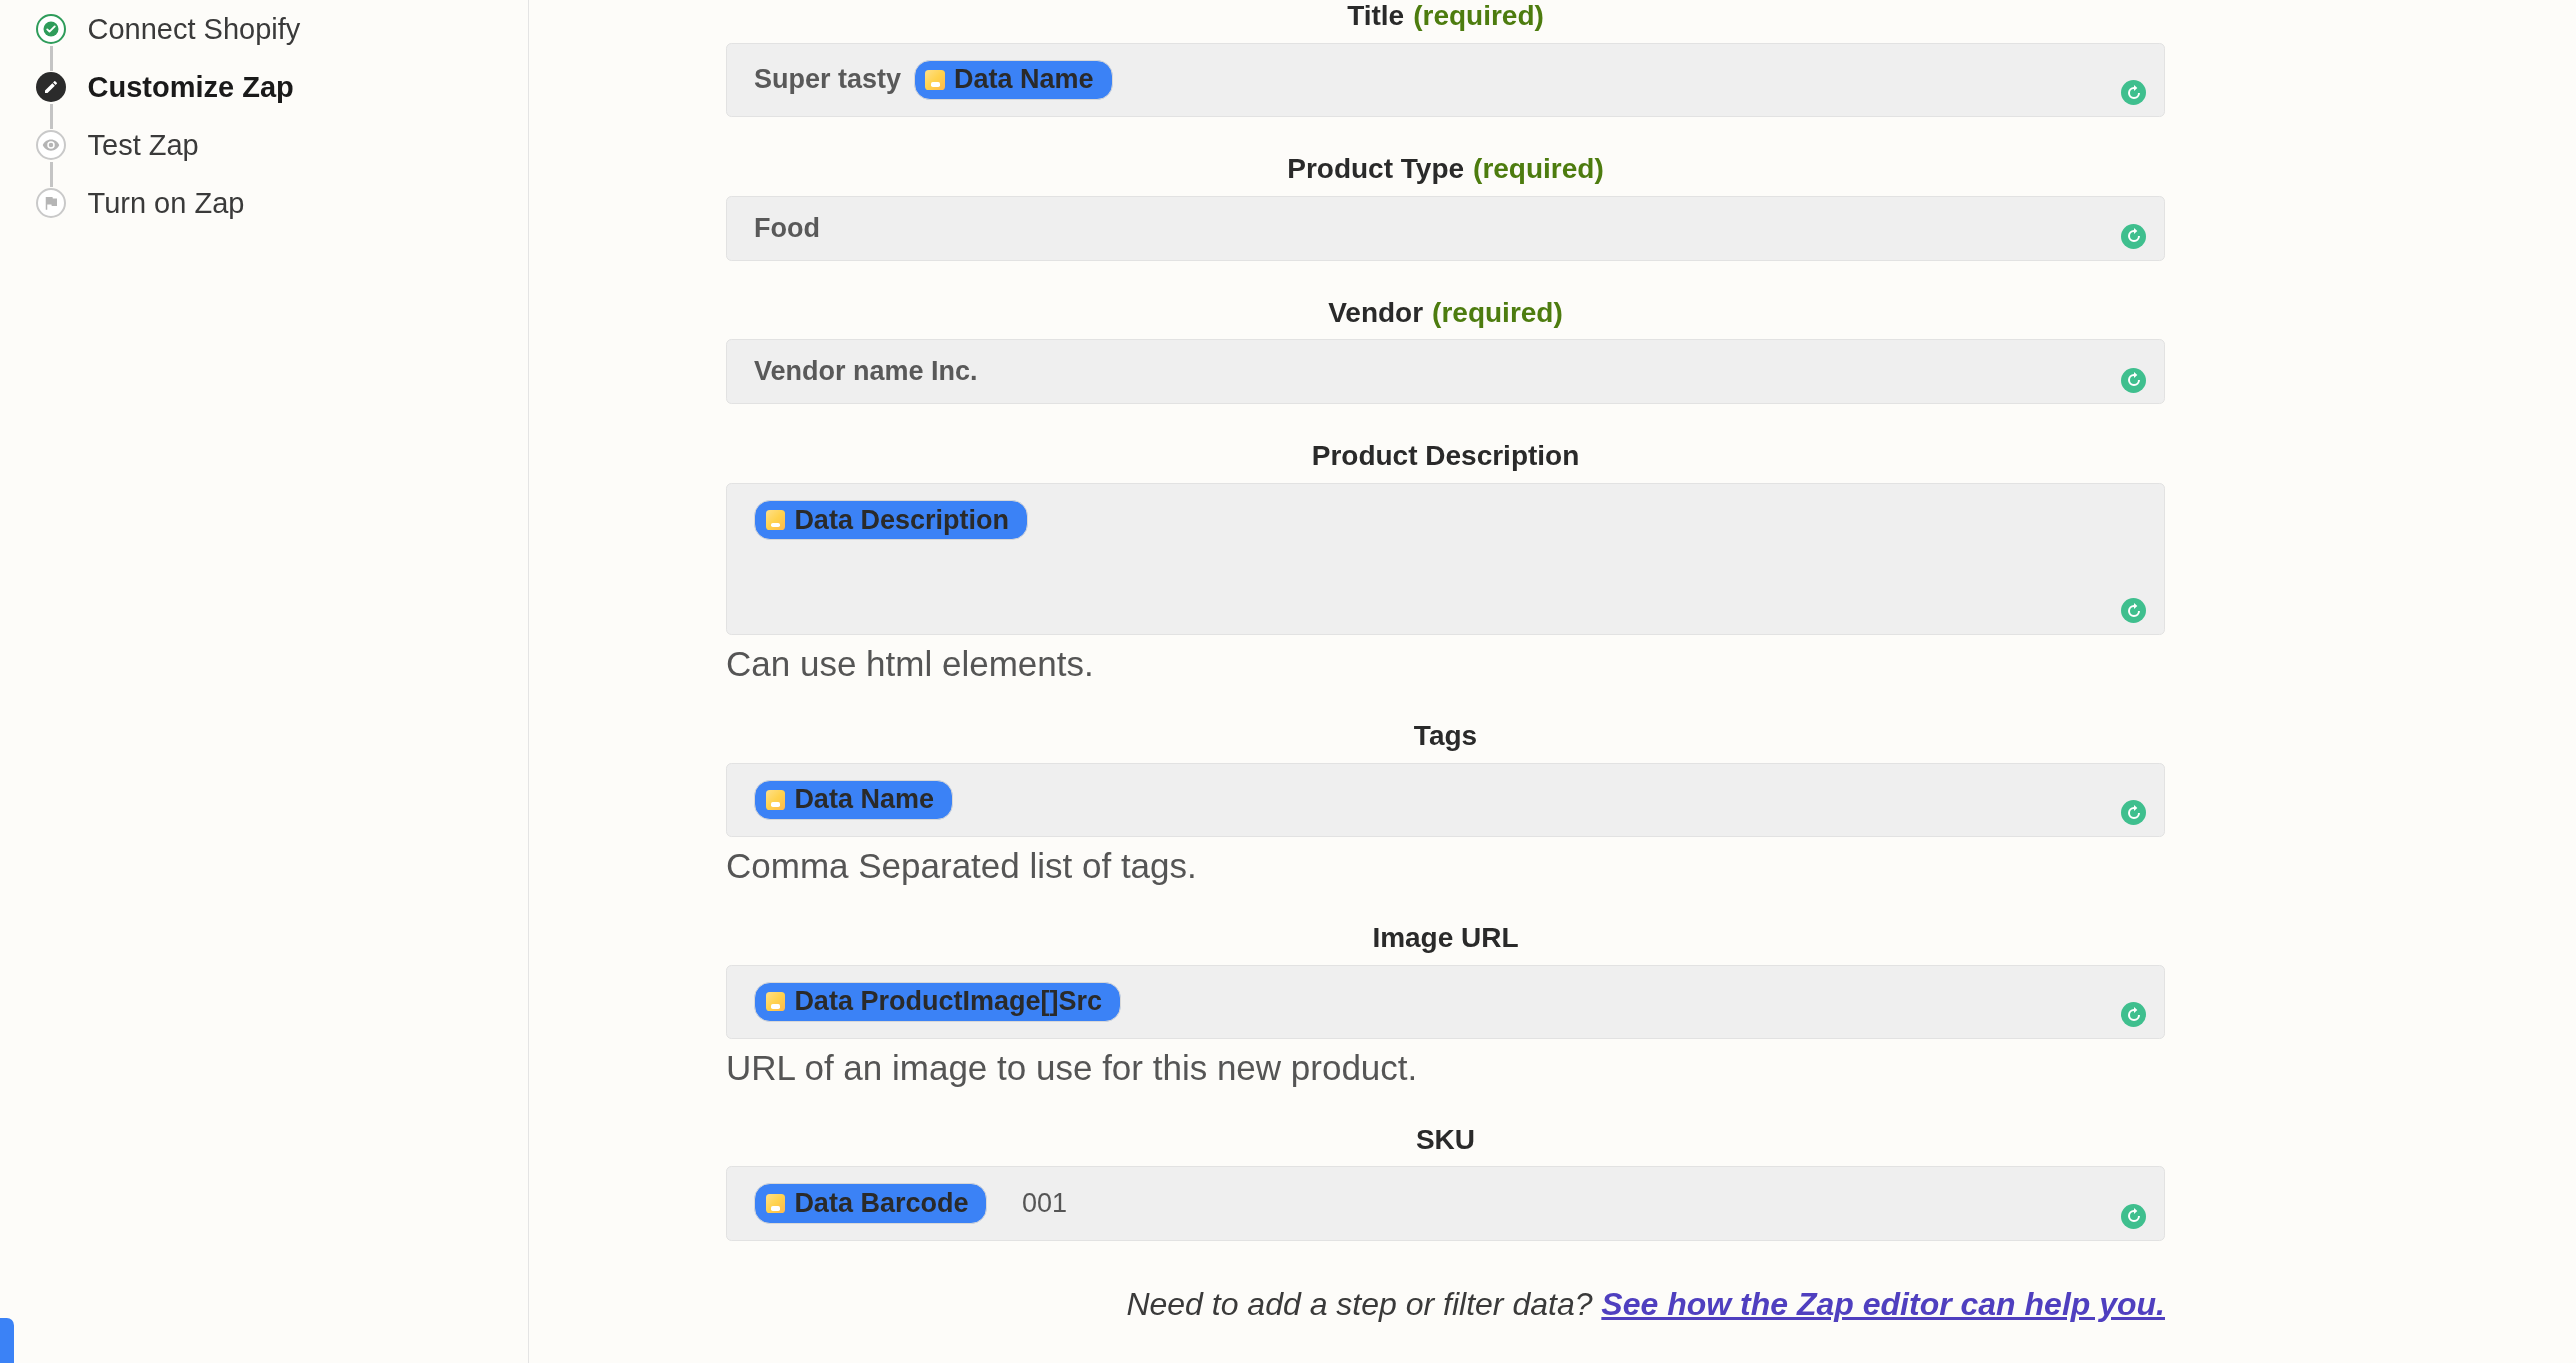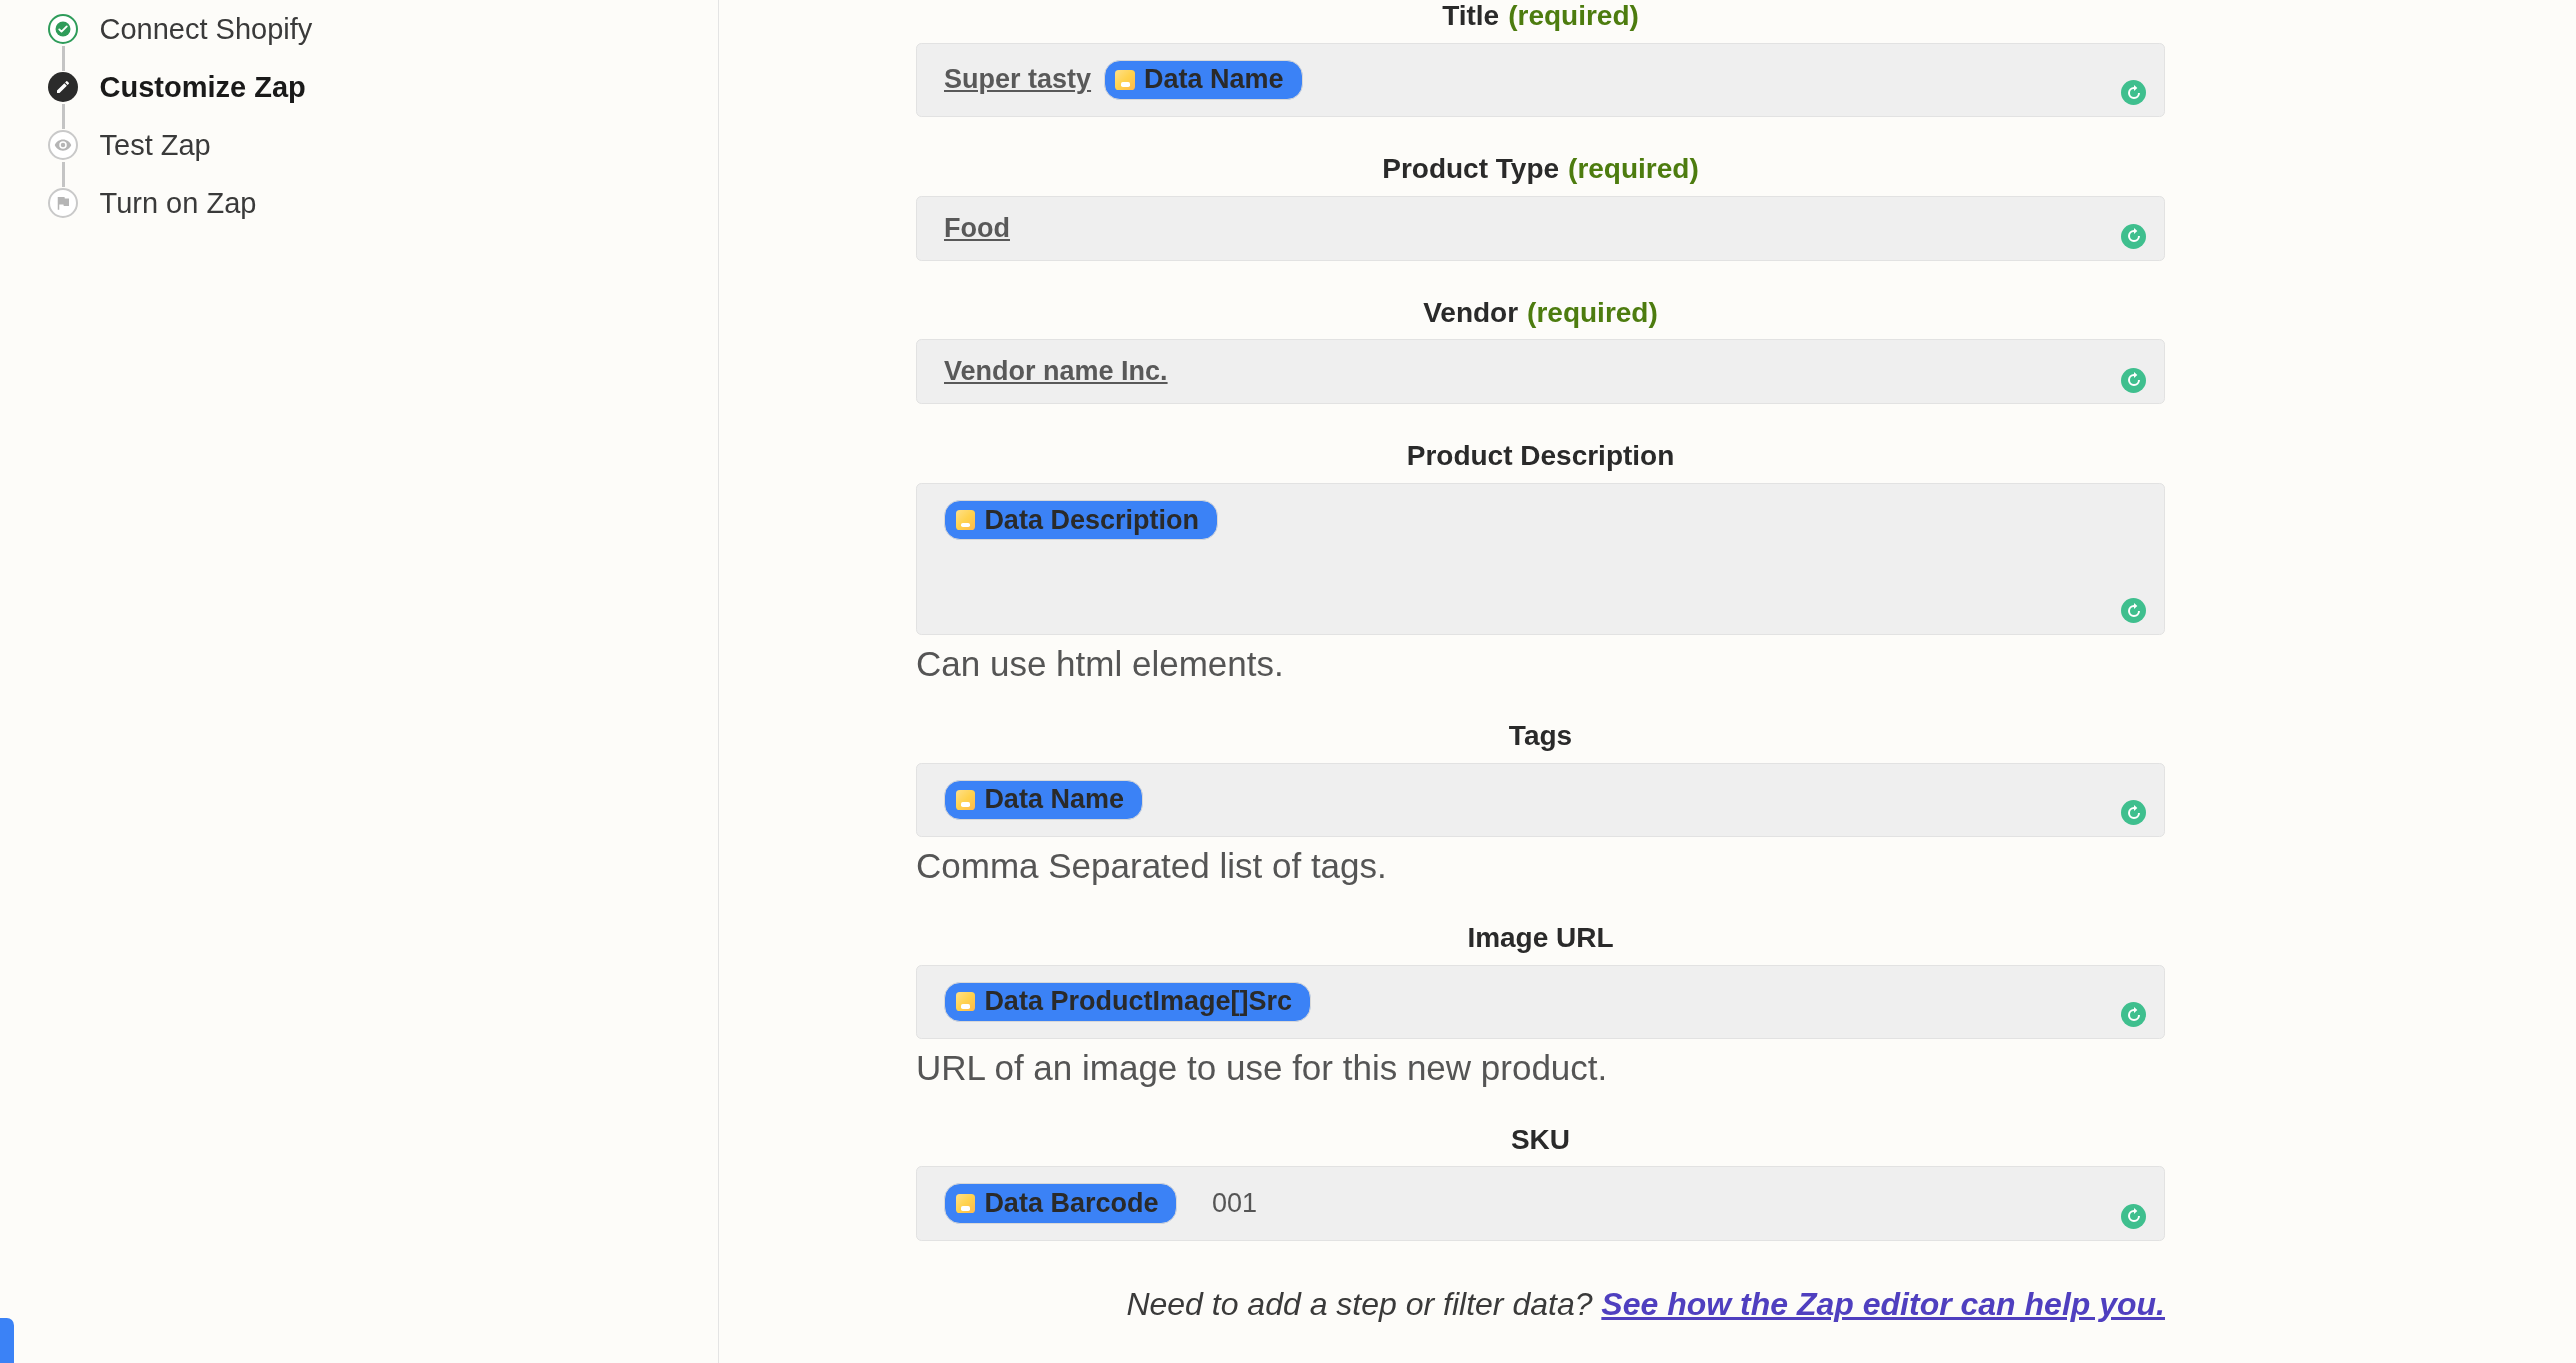--- a/index.html
+++ b/index.html
@@ -7,22 +7,22 @@
       font-family: -apple-system, BlinkMacSystemFont, "Segoe UI", Helvetica, Arial, sans-serif;
       background: #fdfcf9;
       color: #333;
       font-size: 25px;
     }
     .container {
       display: flex;
       min-height: 100vh;
     }
     .sidebar {
-      width: 719px;
-      padding: 0 48px;
+      width: 529px;
+      padding: 0 36px;
       border-right: 1.8px solid #e4e4e4;
     }
     .step-list {
       list-style: none;
       position: relative;
     }
     .step-item {
       display: flex;
       align-items: center;
       gap: 21.5px;
@@ -133,21 +133,20 @@
       width: 9px;
       height: 4.5px;
       background: #fff;
       border-radius: 1.8px;
       position: absolute;
       bottom: 2.7px;
     }
     .plain-text {
       font-weight: 600;
       color: #595959;
-      text-decoration: underline;
     }
     .trailing-text {
       font-weight: 400;
       color: #555;
       margin-left: 22px;
     }
     .g-badge {
       position: absolute;
       right: 18px;
       bottom: 10.7px;

